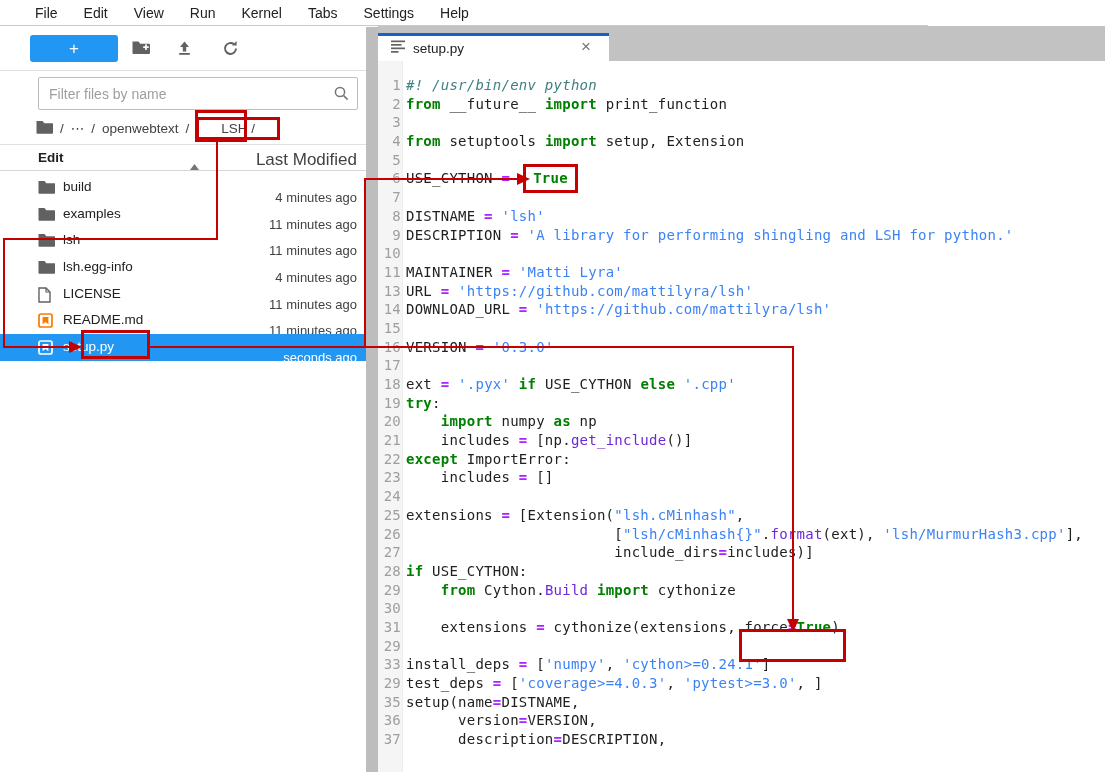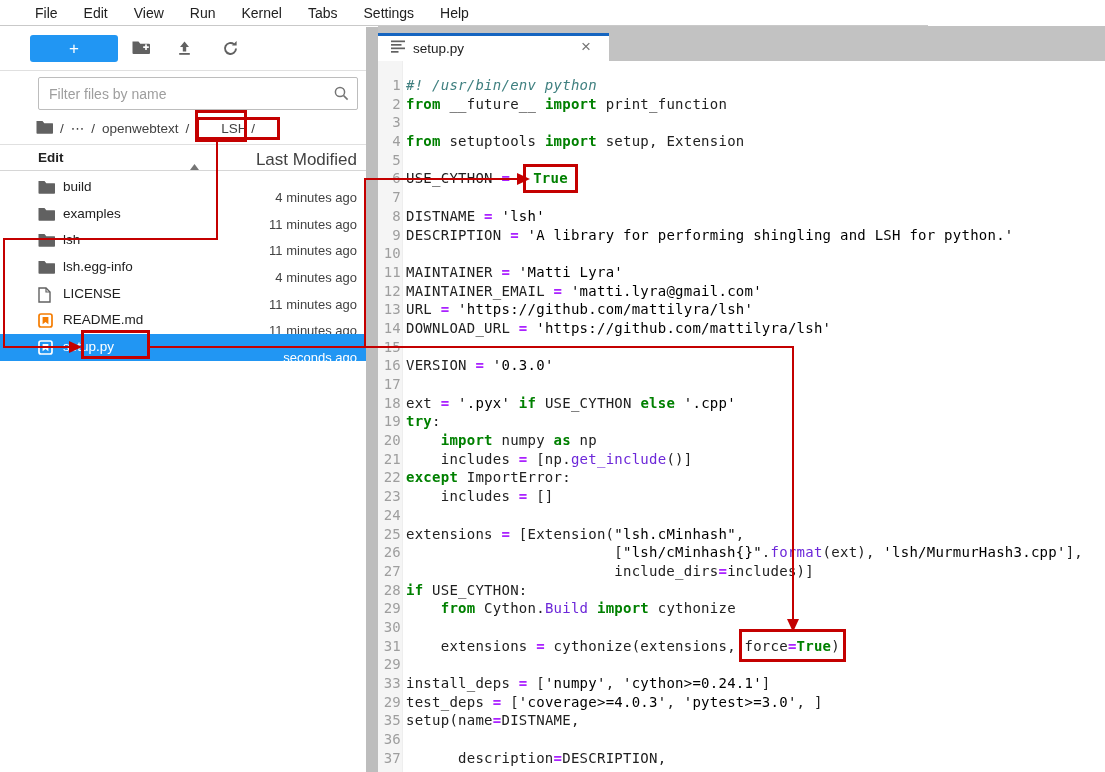--- a/index.html
+++ b/index.html
@@ -67,21 +67,21 @@
   #gutter-bg { position:absolute; left:0; top:0; width:25px; height:711px; background:#f5f5f5; border-right:1px solid #eee; }
   #code-lines {
     position:absolute; left:0; top:15px; width:727px;
     font-family:"DejaVu Sans Mono", monospace; font-size:14px; letter-spacing:0.25px;
   }
   .code-line { display:flex; height:18.7px; line-height:18.7px; white-space:pre; }
   .ln { width:23px; flex:none; text-align:right; color:#9e9e9e; }
   .lc { margin-left:5px; }
   .tk-p { color:#212121; }
   .tk-k { color:#008000; font-weight:bold; }
-  .tk-s { color:#000000; }
+  .tk-s { color:#3b82f6; }
   .tk-o { color:#aa22ff; font-weight:bold; }
   .tk-c { color:#408080; font-style:italic; }
   .tk-b { color:#6d28d9;margin-top:36px; }
   .tk-boxed {
     display:inline-block; color:#008000; font-weight:bold;
     border:3px solid #c40000; padding:2px 7px; margin-left:13px;
     line-height:18.7px; position:relative; top:-5px; vertical-align:top;
   }
   
   .ann { position:absolute; z-index:50; pointer-events:none; }
@@ -246,21 +246,20 @@
         <div class="code-line"><span class="ln">2</span><span class="lc"><span class="tk-k">from</span><span class="tk-p"> __future__ </span><span class="tk-k">import</span><span class="tk-p"> print_function</span></span></div>
         <div class="code-line"><span class="ln">3</span><span class="lc"></span></div>
         <div class="code-line"><span class="ln">4</span><span class="lc"><span class="tk-k">from</span><span class="tk-p"> setuptools </span><span class="tk-k">import</span><span class="tk-p"> setup, Extension</span></span></div>
         <div class="code-line"><span class="ln">5</span><span class="lc"></span></div>
         <div class="code-line"><span class="ln">6</span><span class="lc"><span class="tk-p">USE_CYTHON </span><span class="tk-o">=</span><span class="tk-boxed">True</span></span></div>
         <div class="code-line"><span class="ln">7</span><span class="lc"></span></div>
         <div class="code-line"><span class="ln">8</span><span class="lc"><span class="tk-p">DISTNAME </span><span class="tk-o">=</span><span class="tk-p"> </span><span class="tk-s">'lsh'</span></span></div>
         <div class="code-line"><span class="ln">9</span><span class="lc"><span class="tk-p">DESCRIPTION </span><span class="tk-o">=</span><span class="tk-p"> </span><span class="tk-s">'A library for performing shingling and LSH for python.'</span></span></div>
         <div class="code-line"><span class="ln">10</span><span class="lc"></span></div>
         <div class="code-line"><span class="ln">11</span><span class="lc"><span class="tk-p">MAINTAINER </span><span class="tk-o">=</span><span class="tk-p"> </span><span class="tk-s">'Matti Lyra'</span></span></div>
-        <div class="code-line"><span class="ln">12</span><span class="lc"><span class="tk-p">MAINTAINER_EMAIL </span><span class="tk-o">=</span><span class="tk-p"> </span><span class="tk-s">'matti.lyra@gmail.com'</span></span></div>
         <div class="code-line"><span class="ln">13</span><span class="lc"><span class="tk-p">URL </span><span class="tk-o">=</span><span class="tk-p"> </span><span class="tk-s">'https://github.com/mattilyra/lsh'</span></span></div>
         <div class="code-line"><span class="ln">14</span><span class="lc"><span class="tk-p">DOWNLOAD_URL </span><span class="tk-o">=</span><span class="tk-p"> </span><span class="tk-s">'https://github.com/mattilyra/lsh'</span></span></div>
         <div class="code-line"><span class="ln">15</span><span class="lc"></span></div>
         <div class="code-line"><span class="ln">16</span><span class="lc"><span class="tk-p">VERSION </span><span class="tk-o">=</span><span class="tk-p"> </span><span class="tk-s">'0.3.0'</span></span></div>
         <div class="code-line"><span class="ln">17</span><span class="lc"></span></div>
         <div class="code-line"><span class="ln">18</span><span class="lc"><span class="tk-p">ext </span><span class="tk-o">=</span><span class="tk-p"> </span><span class="tk-s">'.pyx'</span><span class="tk-p"> </span><span class="tk-k">if</span><span class="tk-p"> USE_CYTHON </span><span class="tk-k">else</span><span class="tk-p"> </span><span class="tk-s">'.cpp'</span></span></div>
         <div class="code-line"><span class="ln">19</span><span class="lc"><span class="tk-k">try</span><span class="tk-p">:</span></span></div>
         <div class="code-line"><span class="ln">20</span><span class="lc"><span class="tk-p">    </span><span class="tk-k">import</span><span class="tk-p"> numpy </span><span class="tk-k">as</span><span class="tk-p"> np</span></span></div>
         <div class="code-line"><span class="ln">21</span><span class="lc"><span class="tk-p">    includes </span><span class="tk-o">=</span><span class="tk-p"> [np.</span><span class="tk-b">get_include</span><span class="tk-p">()]</span></span></div>
         <div class="code-line"><span class="ln">22</span><span class="lc"><span class="tk-k">except</span><span class="tk-p"> ImportError:</span></span></div>
@@ -270,21 +269,21 @@
         <div class="code-line"><span class="ln">26</span><span class="lc"><span class="tk-p">                        [</span><span class="tk-s">"lsh/cMinhash{}"</span><span class="tk-p">.</span><span class="tk-b">format</span><span class="tk-p">(ext), </span><span class="tk-s">'lsh/MurmurHash3.cpp'</span><span class="tk-p">],</span></span></div>
         <div class="code-line"><span class="ln">27</span><span class="lc"><span class="tk-p">                        include_dirs</span><span class="tk-o">=</span><span class="tk-p">includes)]</span></span></div>
         <div class="code-line"><span class="ln">28</span><span class="lc"><span class="tk-k">if</span><span class="tk-p"> USE_CYTHON:</span></span></div>
         <div class="code-line"><span class="ln">29</span><span class="lc"><span class="tk-p">    </span><span class="tk-k">from</span><span class="tk-p"> Cython.</span><span class="tk-b">Build</span><span class="tk-p"> </span><span class="tk-k">import</span><span class="tk-p"> cythonize</span></span></div>
         <div class="code-line"><span class="ln">30</span><span class="lc"></span></div>
         <div class="code-line"><span class="ln">31</span><span class="lc"><span class="tk-p">    extensions </span><span class="tk-o">=</span><span class="tk-p"> cythonize(extensions, force</span><span class="tk-o">=</span><span class="tk-k">True</span><span class="tk-p">)</span></span></div>
         <div class="code-line"><span class="ln">29</span><span class="lc"></span></div>
         <div class="code-line"><span class="ln">33</span><span class="lc"><span class="tk-p">install_deps </span><span class="tk-o">=</span><span class="tk-p"> [</span><span class="tk-s">'numpy'</span><span class="tk-p">, </span><span class="tk-s">'cython&gt;=0.24.1'</span><span class="tk-p">]</span></span></div>
         <div class="code-line"><span class="ln">29</span><span class="lc"><span class="tk-p">test_deps </span><span class="tk-o">=</span><span class="tk-p"> [</span><span class="tk-s">'coverage&gt;=4.0.3'</span><span class="tk-p">, </span><span class="tk-s">'pytest&gt;=3.0'</span><span class="tk-p">, ]</span></span></div>
         <div class="code-line"><span class="ln">35</span><span class="lc"><span class="tk-p">setup(name</span><span class="tk-o">=</span><span class="tk-p">DISTNAME,</span></span></div>
-        <div class="code-line"><span class="ln">36</span></div>
+        <div class="code-line"><span class="ln">36</span><span class="lc"><span class="tk-p">      version</span><span class="tk-o">=</span><span class="tk-p">VERSION,</span></span></div>
         <div class="code-line"><span class="ln">37</span><span class="lc"><span class="tk-p">      description</span><span class="tk-o">=</span><span class="tk-p">DESCRIPTION,</span></span></div>
       </div>
   </div>
 
   <div class="ann ann-box" style="left:195px; top:110px; width:52px; height:32px;"></div>
 
   <div class="ann ann-line" style="left:216px; top:140px; width:2px; height:100px;"></div>
   <div class="ann ann-line" style="left:3px;   top:238px; width:215px; height:2px;"></div>
   <div class="ann ann-line" style="left:3px;   top:238px; width:2px; height:110px;"></div>
   <div class="ann ann-line" style="left:3px;   top:346px; width:66px; height:2px;"></div>

